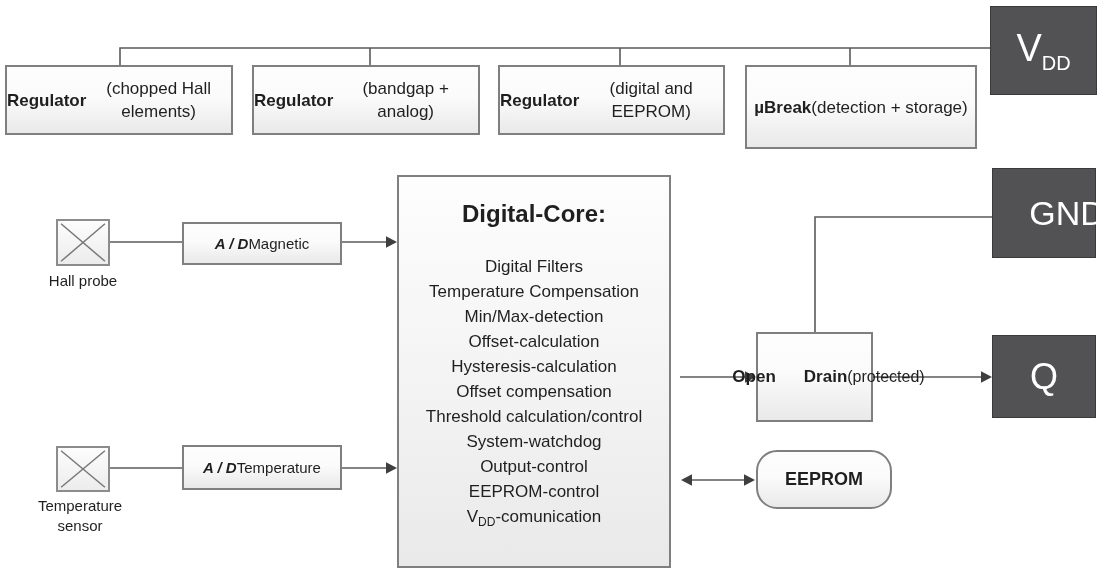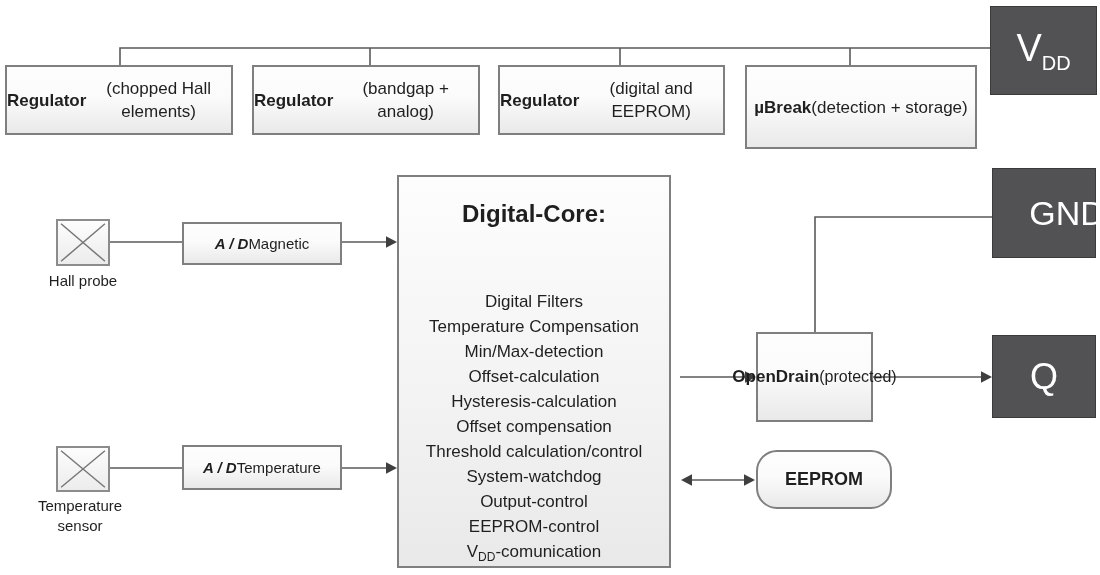--- a/index.html
+++ b/index.html
@@ -37,24 +37,24 @@
   .sensor-label{
     position:absolute;z-index:2;font-size:15px;line-height:20px;text-align:center;
   }
   .core{
     position:absolute;z-index:2;box-sizing:border-box;
     border:2px solid #7f7f7f;
     background:linear-gradient(#fdfdfd,#f2f2f2 60%,#e9e9e9);
     text-align:center;
   }
   .core-title{font-weight:bold;font-size:24px;line-height:30px;margin-top:22px;}
-  .core-list{margin-top:60px;font-size:17px;}
+  .core-list{margin-top:25px;font-size:17px;}
   .core-line{line-height:25px;white-space:nowrap;}
   .core-line sub{font-size:12px;}
-  .od .t{font-size:17px;line-height:22px;font-weight:bold;}
+  .od .t{font-size:17px;line-height:22px;font-weight:bold;margin-left:28px;}
   .od .s{font-size:16px;line-height:22px;}
   .ee{font-size:18px;font-weight:bold;}
 </style>
 </head>
 <body>
 
 <div class="canvas">
 
   <svg class="wires" width="1100" height="575" viewBox="0 0 1100 575">
     <g stroke="#5a5a5a" stroke-width="1.6" fill="none">

